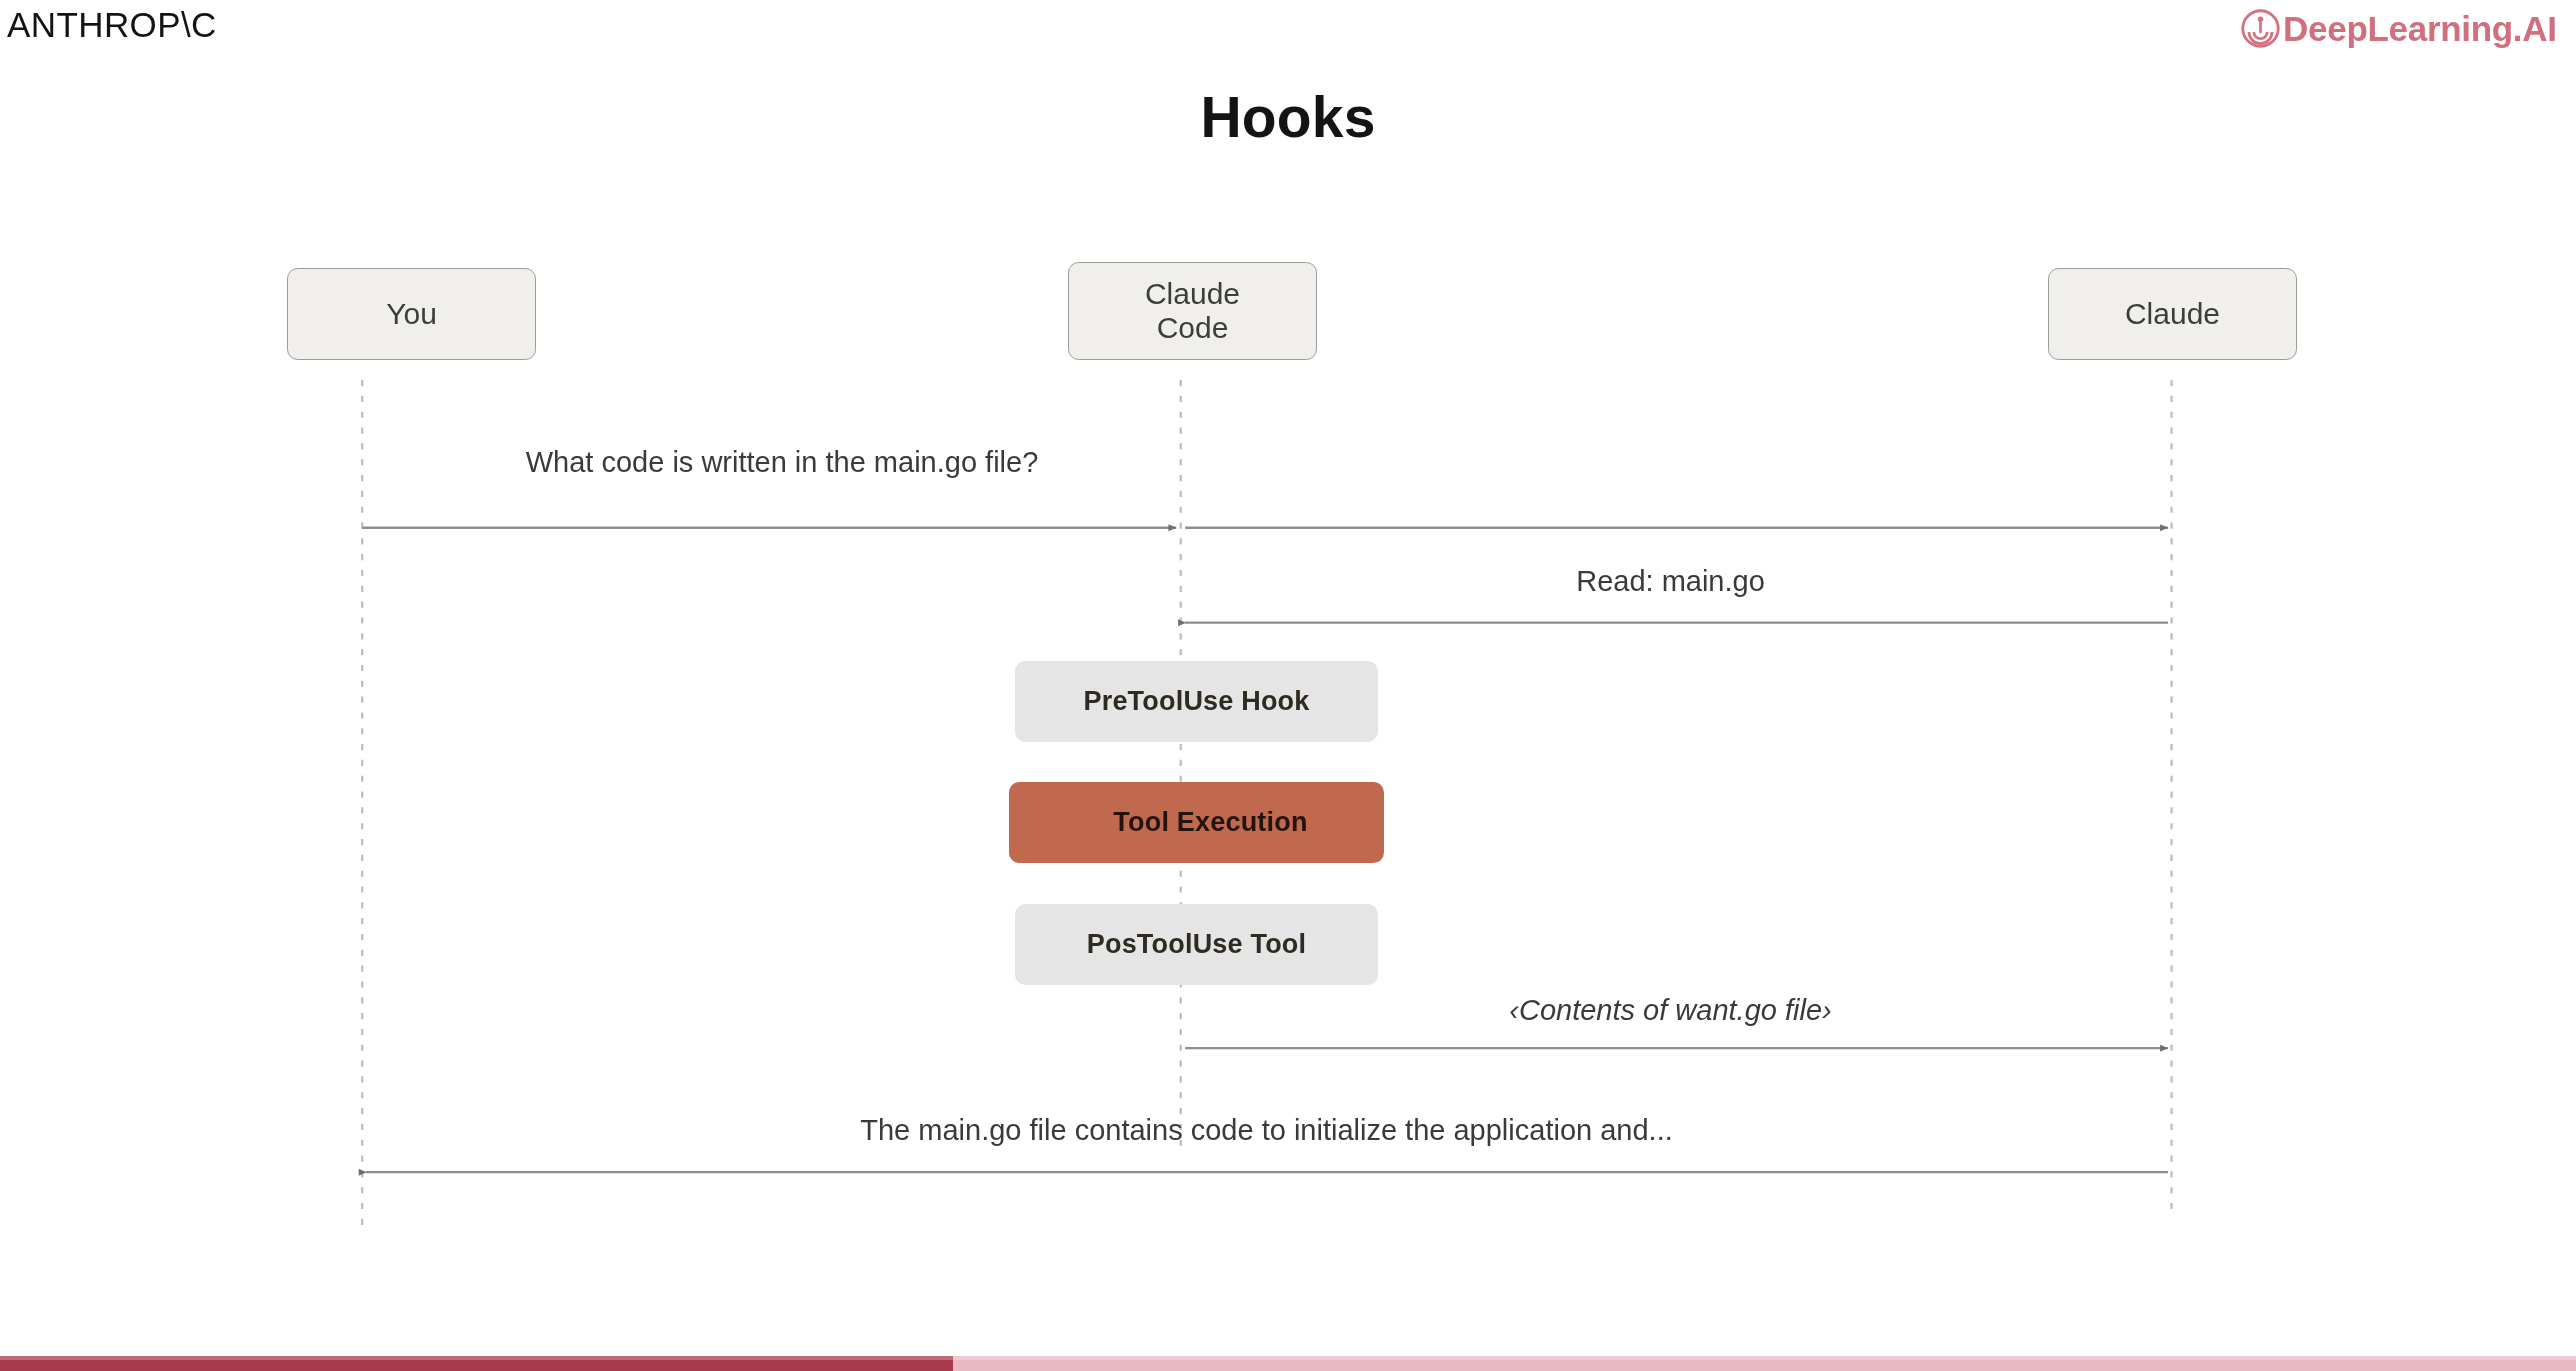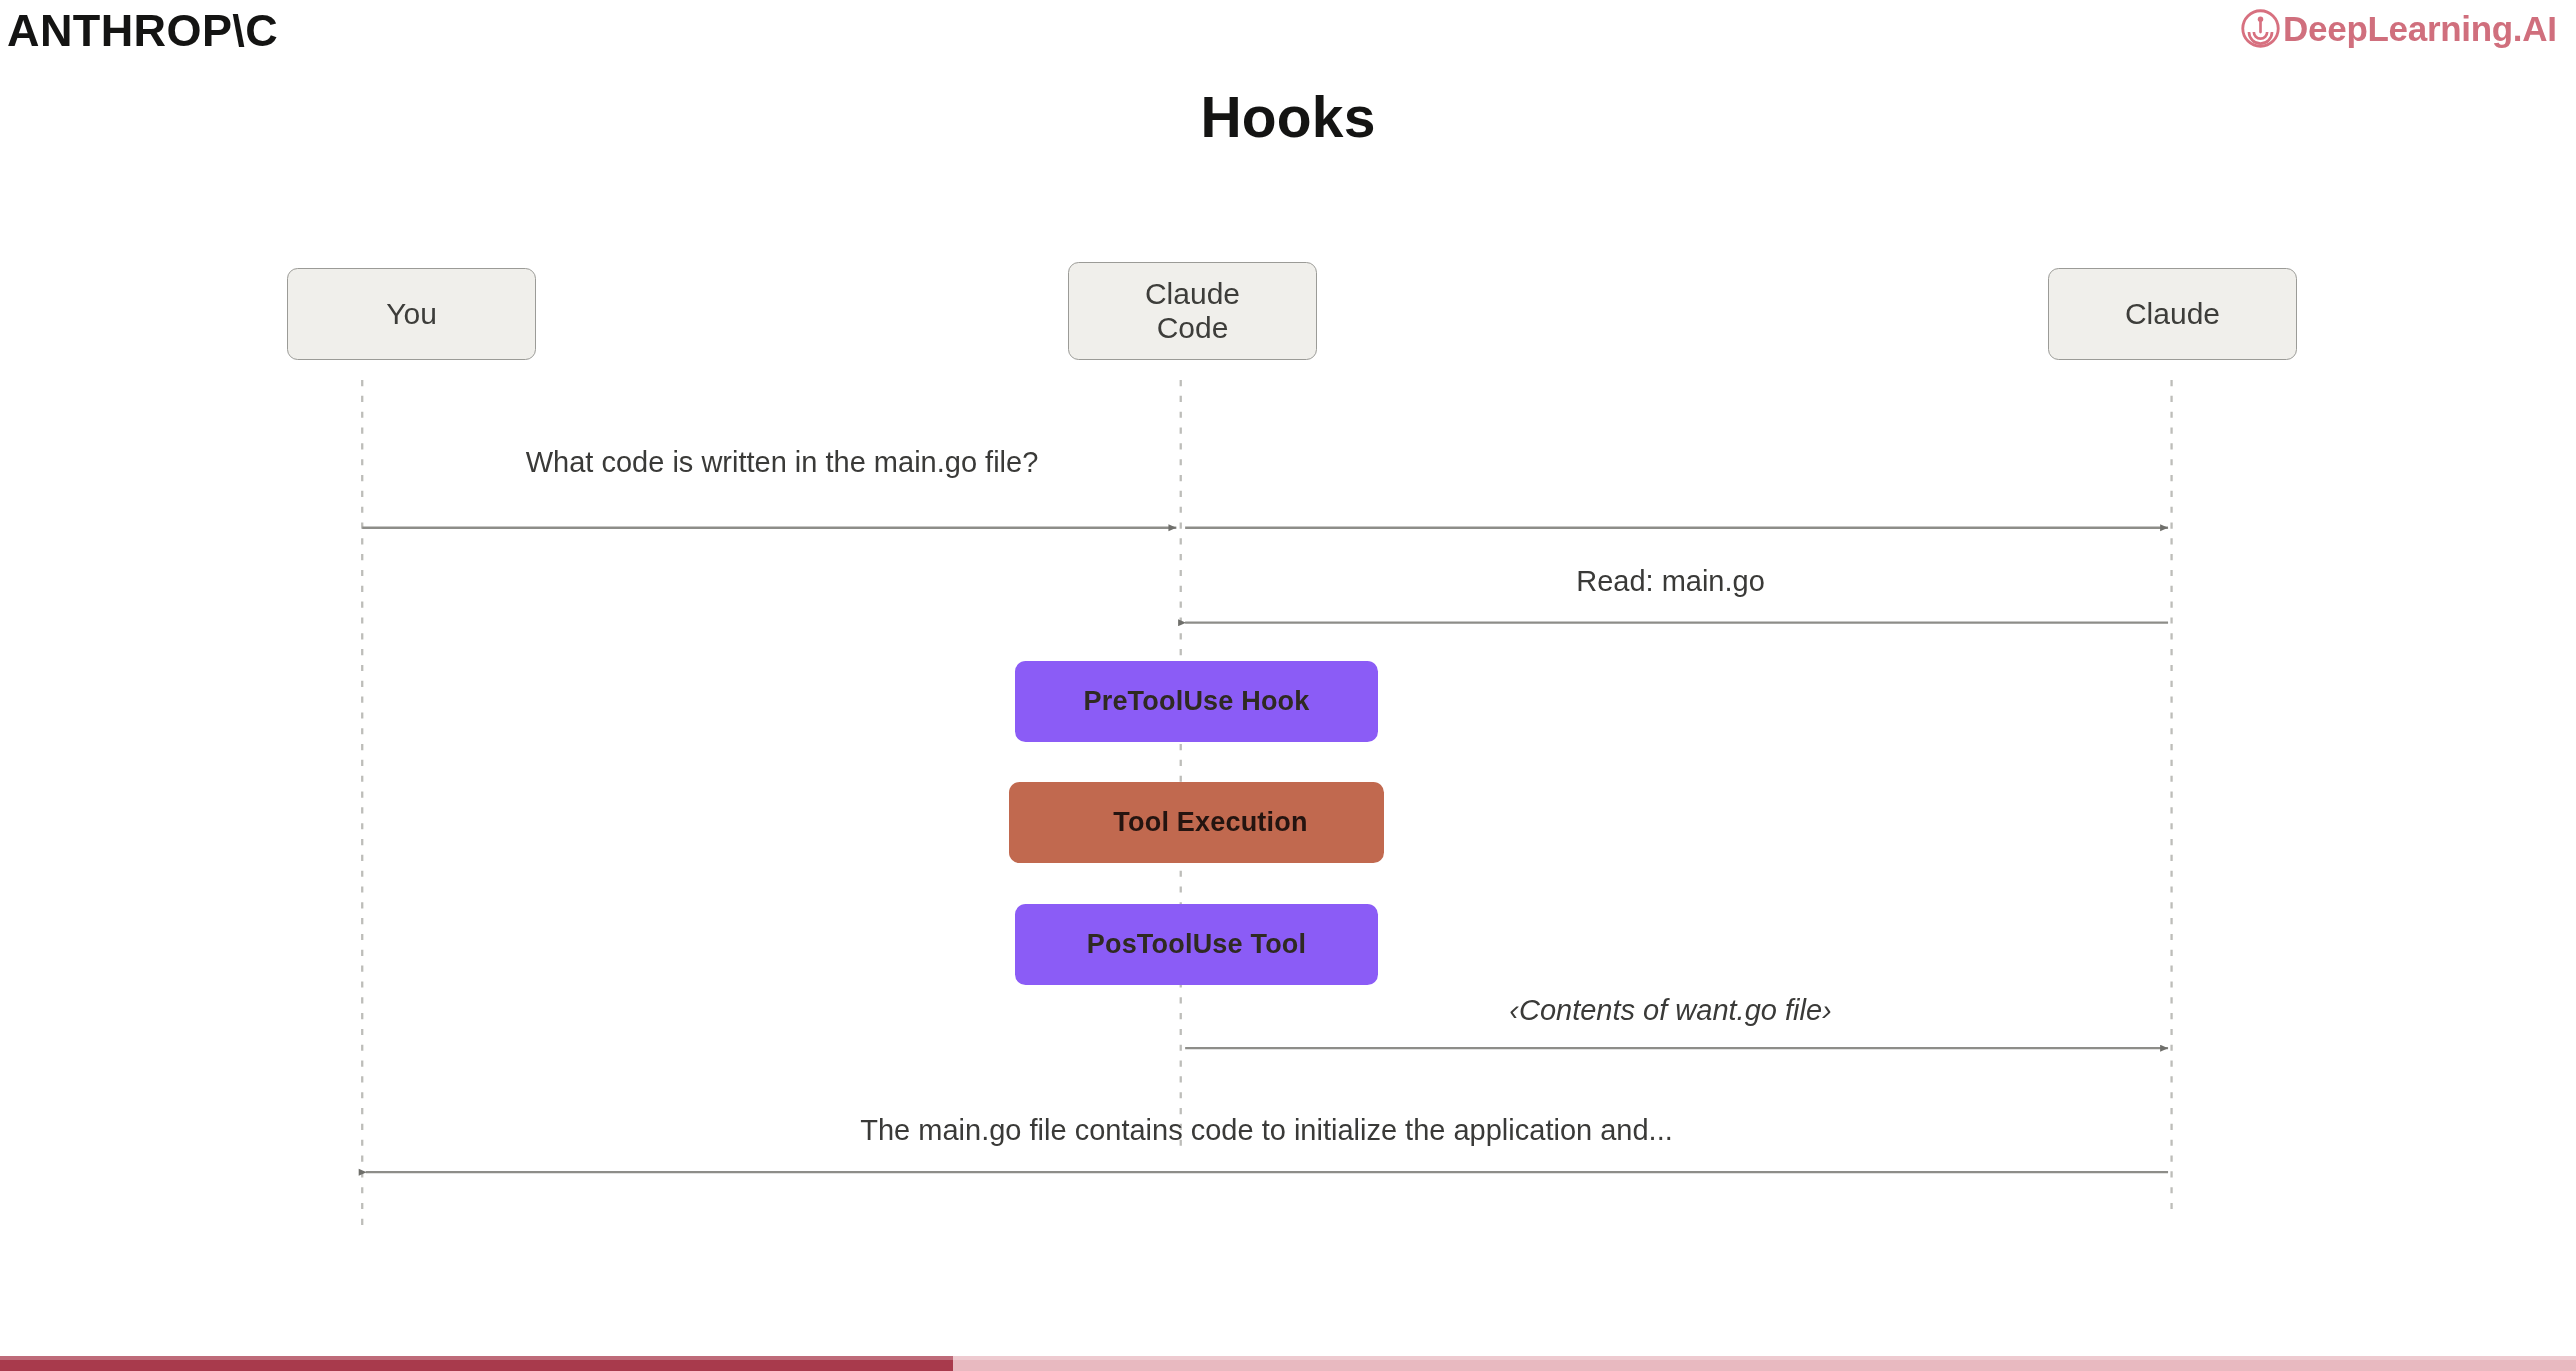--- a/index.html
+++ b/index.html
@@ -14,22 +14,22 @@
     overflow: hidden;
     font-family: "Liberation Sans", sans-serif;
     color: #1a1a1a;
   }
 
   
   #brand-anthropic {
     position: absolute;
     left: 7px;
     top: 5.3px;
-    font-size: 45px;
-    font-weight: 700;
+    font-size: 35px;
+    font-weight: 400;
     letter-spacing: 0.4px;
     color: #141413;
     white-space: nowrap;
   }
 
   #brand-deeplearning {
     position: absolute;
     right: 19.3px;
     top: 8.8px;
     display: flex;
@@ -112,21 +112,21 @@
     border-radius: 10.6px;
     display: flex;
     align-items: center;
     justify-content: center;
     font-size: 27px;
     font-weight: 700;
     letter-spacing: 0.2px;
     color: #2f2a22;
   }
   .stepbox.hook {
-    background: #8b5cf6;
+    background: #e5e5e5;
   }
   .stepbox.exec {
     background: #c1694f;
     color: #241410;
   }
 
   
   #progress-bar {
     position: absolute;
     left: 0;

